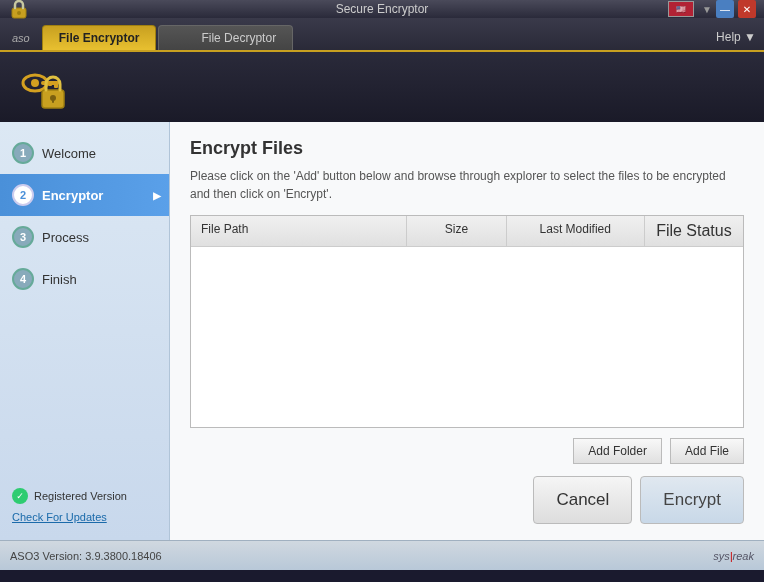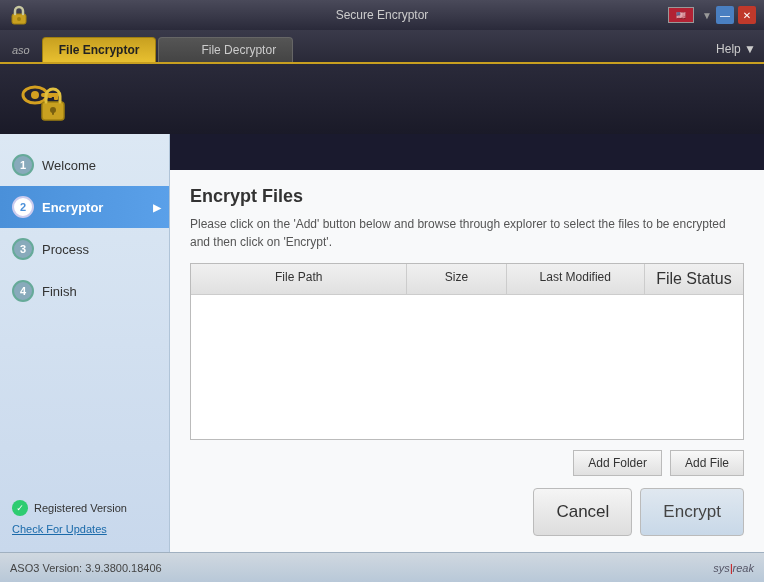--- a/index.html
+++ b/index.html
@@ -8,21 +8,21 @@
       height: 582px;
       font-family: 'Segoe UI', Tahoma, Arial, sans-serif;
       font-size: 12px;
       overflow: hidden;
       background: #1a1a2e;
     }
 
     
     .title-bar {
       background: linear-gradient(to bottom, #4a4a5a, #2a2a3a);
-      height: 30px;
+      height: 18px;
       display: flex;
       align-items: center;
       justify-content: space-between;
       padding: 0 8px;
       color: #ddd;
     }
     .title-bar-title {
       font-size: 12px;
       color: #ccc;
       position: absolute;
@@ -153,21 +153,20 @@
       border: 2px solid #6a9;
     }
 
     
     .content-area {
       flex: 1;
       background: #f8f9fa;
       display: flex;
       flex-direction: column;
       padding: 16px 20px;
-      margin-top: 36px;
     }
     .content-title {
       font-size: 18px;
       font-weight: bold;
       color: #333;
       margin-bottom: 8px;
     }
     .content-desc {
       font-size: 12px;
       color: #555;
@@ -182,21 +181,21 @@
       flex: 1;
       display: flex;
       flex-direction: column;
       overflow: hidden;
     }
     .file-table-header {
       display: flex;
       background: linear-gradient(to bottom, #f0f0f0, #e0e0e0);
       border-bottom: 1px solid #ccc;
     }
-    .col-filepath { flex: 2.5; padding: 6px 10px; font-weight: normal; color: #333; font-size: 12px; border-right: 1px solid #ccc; text-align: center; }
+    .col-filepath { flex: 2.5; padding: 6px 10px; font-weight: normal; color: #333; font-size: 12px; border-right: 1px solid #ccc; }
     .col-size { flex: 1; padding: 6px 10px; font-weight: normal; color: #333; font-size: 12px; border-right: 1px solid #ccc; text-align: center; }
     .col-lastmod { flex: 1.5; padding: 6px 10px; font-weight: normal; color: #333; font-size: 12px; border-right: 1px solid #ccc; text-align: center; }
     .col-status { flex: 1; padding: 6px 10px; font-weight: normal; color: #333; font-size: 16px; text-align: center; }
     .file-table-body { flex: 1; }
 
     
     .action-buttons {
       display: flex;
       justify-content: flex-end;
       gap: 8px;

